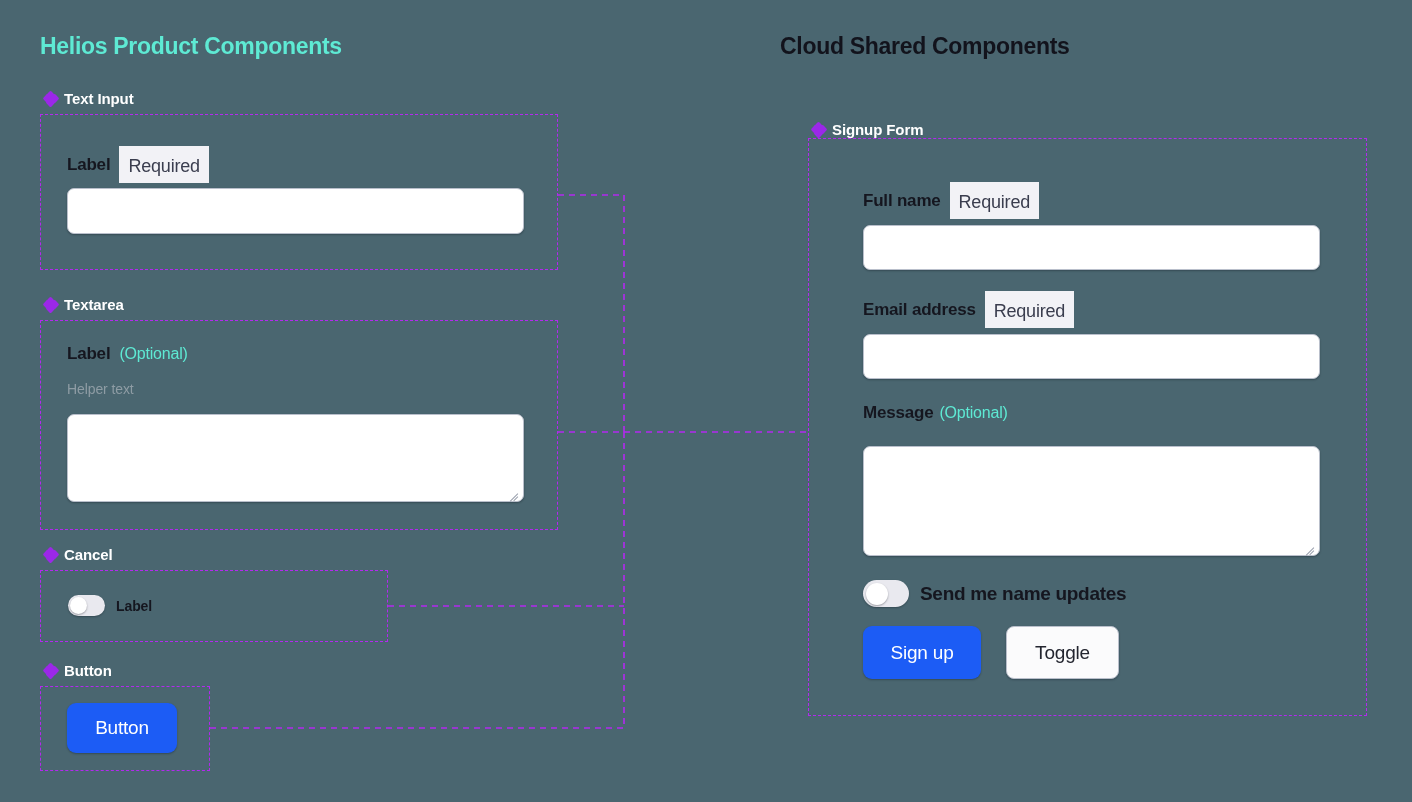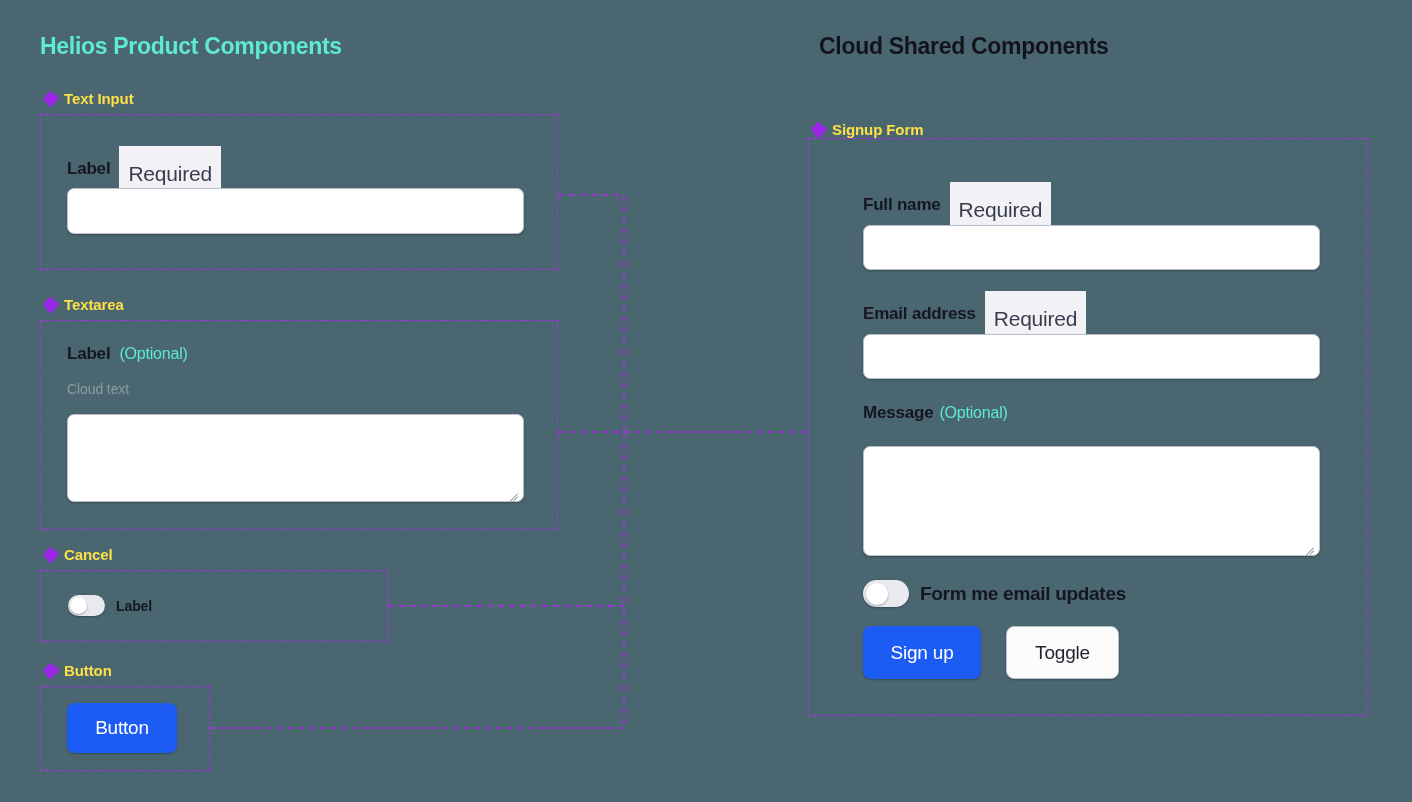--- a/index.html
+++ b/index.html
@@ -32,29 +32,29 @@
 
   
   .panel-title {
     position: absolute;
     font-size: 23px;
     font-weight: bold;
     letter-spacing: -0.3px;
     white-space: nowrap;
   }
   .panel-title.left  { left: 40px; top: 33px; color: #5eead4; }
-  .panel-title.right { left: 819px; top: 33px; color: #12131c; }
+  .panel-title.right { left: 780px; top: 33px; color: #12131c; }
 
   
   .sec-head {
     position: absolute;
     display: flex;
     align-items: center;
     gap: 7px;
-    color: #fde047;
+    color: #ffffff;
     font-size: 15px;
     font-weight: bold;
     letter-spacing: -0.1px;
     white-space: nowrap;
     z-index: 3;
   }
   .clover-icon {
     width: 13px;
     height: 13px;
     flex: 0 0 13px;
@@ -91,23 +91,23 @@
   .lbl {
     font-size: 17px;
     font-weight: bold;
     color: #15161f;
     letter-spacing: -0.2px;
   }
   .badge {
     display: inline-block;
     background: #f2f2f6;
     color: #3a3d4e;
-    font-size: 21px;
+    font-size: 18px;
     line-height: 1;
-    padding: 17px 9px 8px;
+    padding: 11px 9px 8px;
     border-radius: 0;
     letter-spacing: -0.2px;
   }
   .optional {
     font-size: 16px;
     color: #5eead4;
     letter-spacing: -0.2px;
   }
   .helper {
     font-size: 14px;
@@ -189,20 +189,21 @@
     border-radius: 8px;
     font-family: "Liberation Sans", sans-serif;
     cursor: pointer;
     box-sizing: border-box;
     white-space: nowrap;
   }
   .btn-primary {
     background: #1c5cf5;
     color: #ffffff;
     box-shadow: 0 1px 2px rgba(8,12,20,0.30);
+    border-radius: 9px;
   }
   .btn-secondary {
     background: #fbfbfc;
     color: #23252f;
     border: 1px solid #b9bfcb;
     box-shadow: 0 1px 2px rgba(8,12,20,0.28);
   }
 
   
   #sec-text-input  { left: 44px; top: 90px; }
@@ -287,21 +288,21 @@
         <i></i>
         <i></i>
     </span>
     <span>Textarea</span>
   </div>
   <div class="comp-box" id="box-textarea"></div>
   <div class="lbl-row" id="ta-label">
     <span class="lbl">Label</span>
     <span class="optional">(Optional)</span>
   </div>
-  <div class="helper" id="ta-helper">Cloud text</div>
+  <div class="helper" id="ta-helper">Helper text</div>
   <div class="field textarea" id="ta-field">
     <span class="resize-grip">
         <span></span>
         <span></span>
       </span>
   </div>
 
   <div class="sec-head" id="sec-toggle">
     <span class="clover-icon">
       <i></i>
@@ -364,19 +365,19 @@
     <span class="resize-grip">
         <span></span>
         <span></span>
       </span>
   </div>
 
   <div class="toggle-row" id="sf-toggle-row">
     <span class="toggle lg">
       <span class="knob"></span>
     </span>
-    <span class="toggle-label lg">Form me email updates</span>
+    <span class="toggle-label lg">Send me name updates</span>
   </div>
 
   <button class="btn btn-primary" id="sf-signup-btn">Sign up</button>
   <button class="btn btn-secondary" id="sf-cancel-btn">Toggle</button>
 
 </div>
 
 </body></html>

